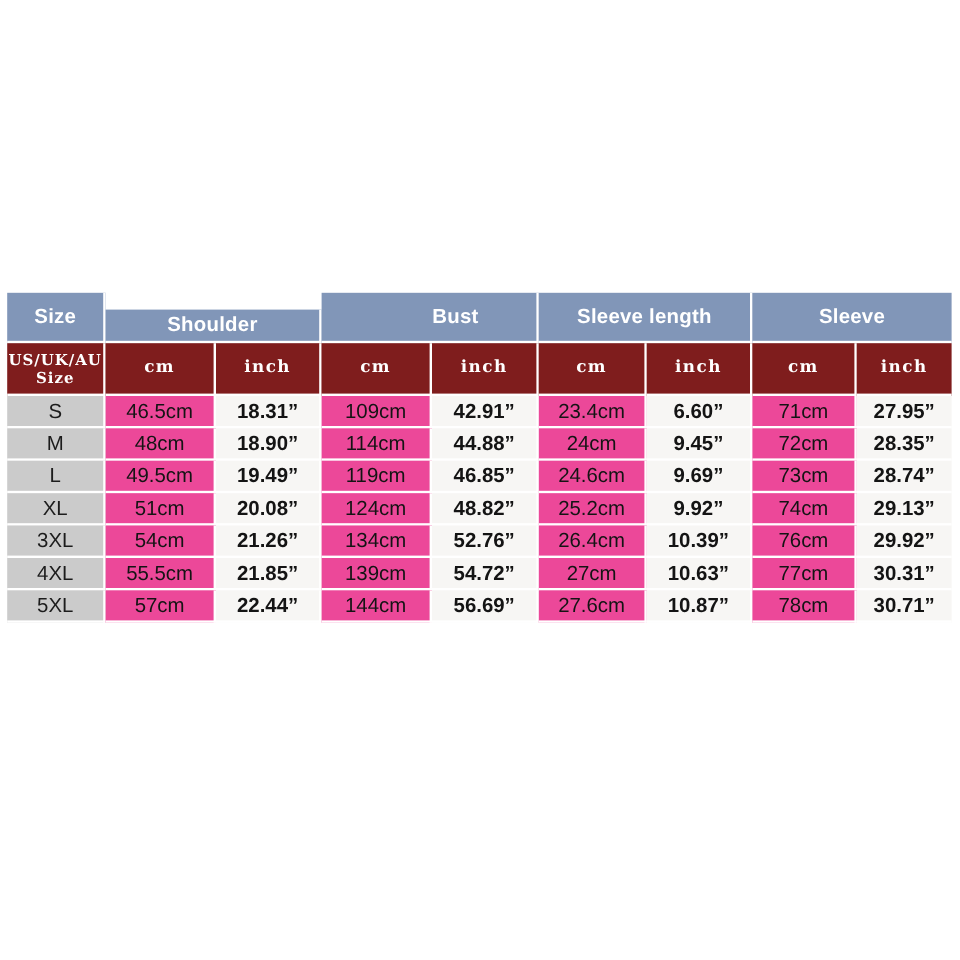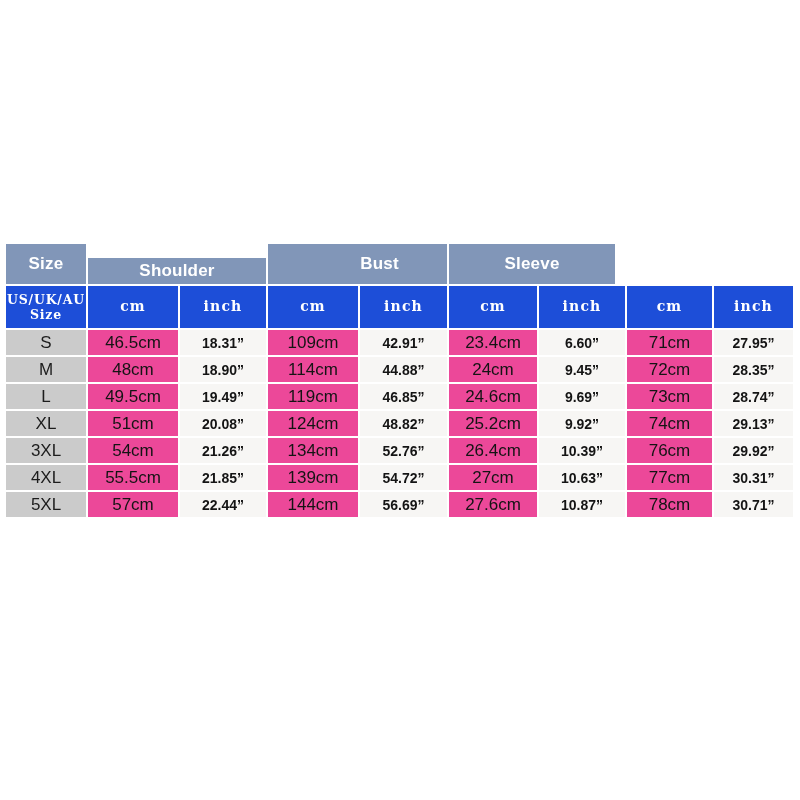--- a/index.html
+++ b/index.html
@@ -68,21 +68,21 @@
 
   .hdr-group {
     background: #8196b8;
     color: #ffffff;
     font-size: 17px;
     font-weight: bold;
     letter-spacing: 0.2px;
   }
 
   .hdr-sub {
-    background: #1d4ed8;
+    background: #7f1d1d;
     color: #ffffff;
     font-family: "DejaVu Serif", serif;
     font-size: 14px;
     font-weight: bold;
     letter-spacing: 1.2px;
     line-height: 1.22;
     flex-direction: column;
   }
   .hdr-sub.two-line {
     font-size: 12.5px;
@@ -99,33 +99,34 @@
   }
   .d-cm {
     background: #ec4899;
     color: #141414;
     font-size: 17px;
     font-weight: normal;
   }
   .d-inch {
     background: #f7f6f4;
     color: #141414;
-    font-size: 14px;
+    font-size: 17px;
     font-weight: bold;
   }
 </style>
 </head>
 <body>
 
 <div id="size-chart">
 
   <div class="row row-group">
     <div class="cell hdr-group g-size">Size</div>
     <div class="cell hdr-group g-shoulder">Shoulder</div>
     <div class="cell hdr-group g-bust">Bust</div>
+    <div class="cell hdr-group g-sleeve">Sleeve length</div>
     <div class="cell hdr-group g-length">Sleeve</div>
   </div>
 
   <div class="row row-sub">
     <div class="cell hdr-sub two-line c-size">
       <span>US/UK/AU</span>
       <span>Size</span>
     </div>
     <div class="cell hdr-sub c-cm">cm</div>
     <div class="cell hdr-sub c-inch">inch</div>

